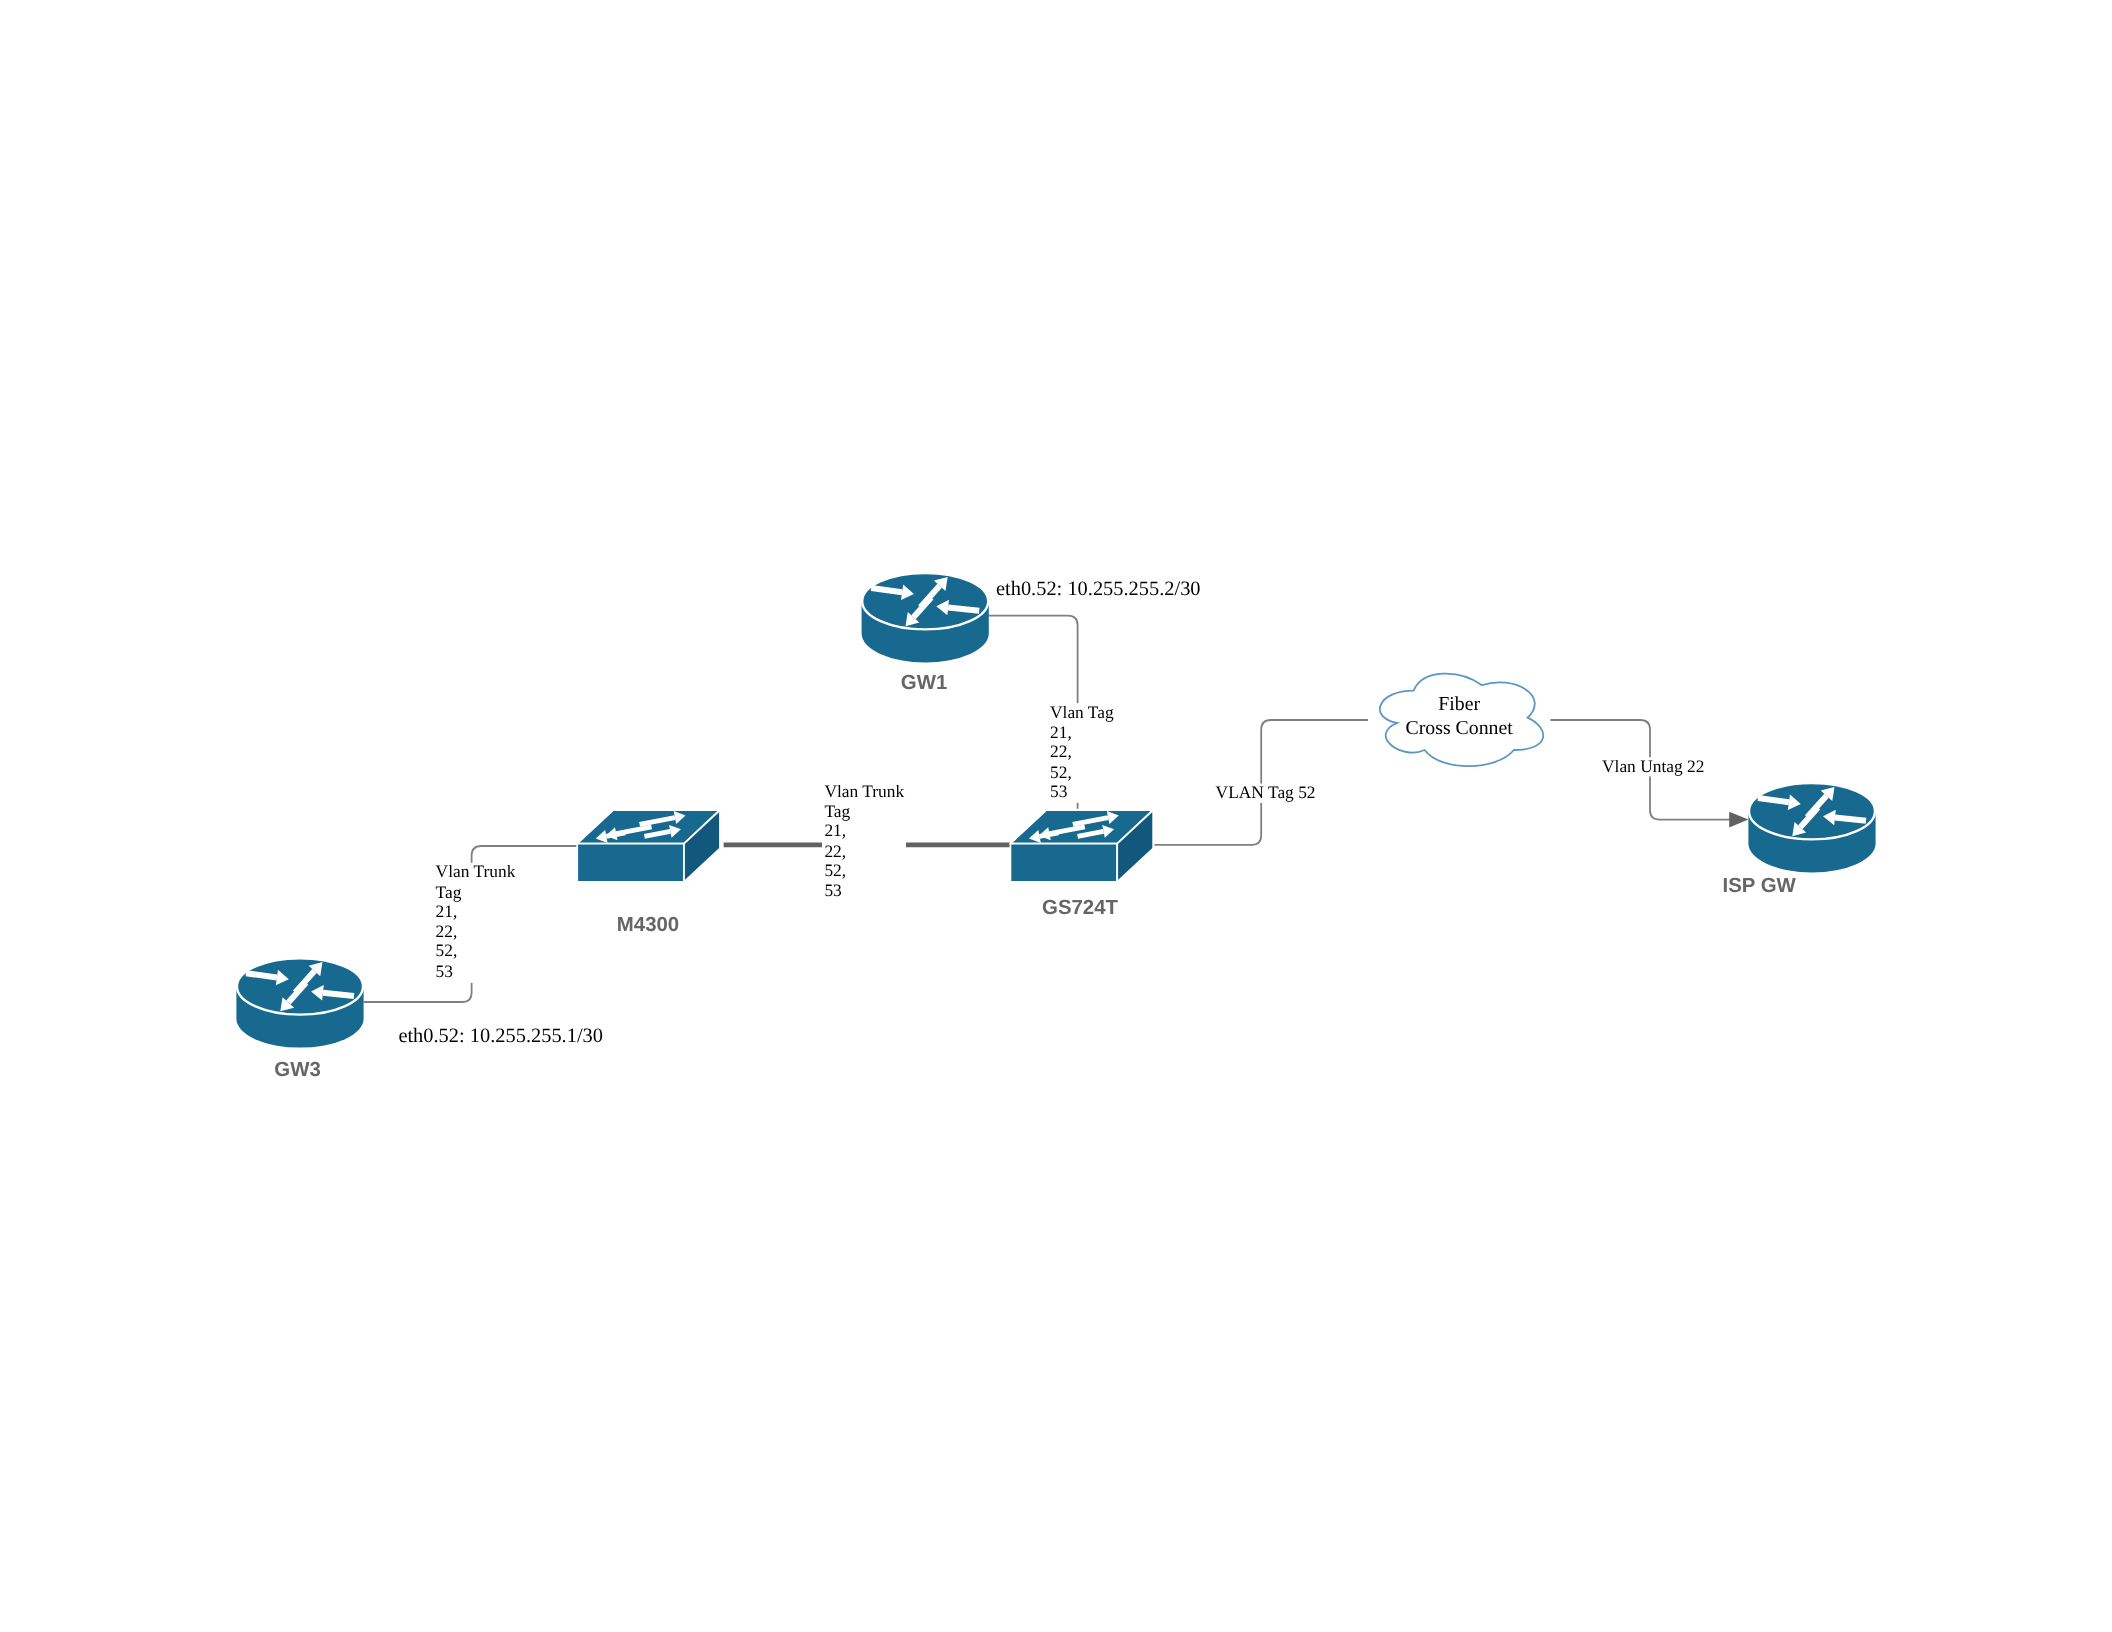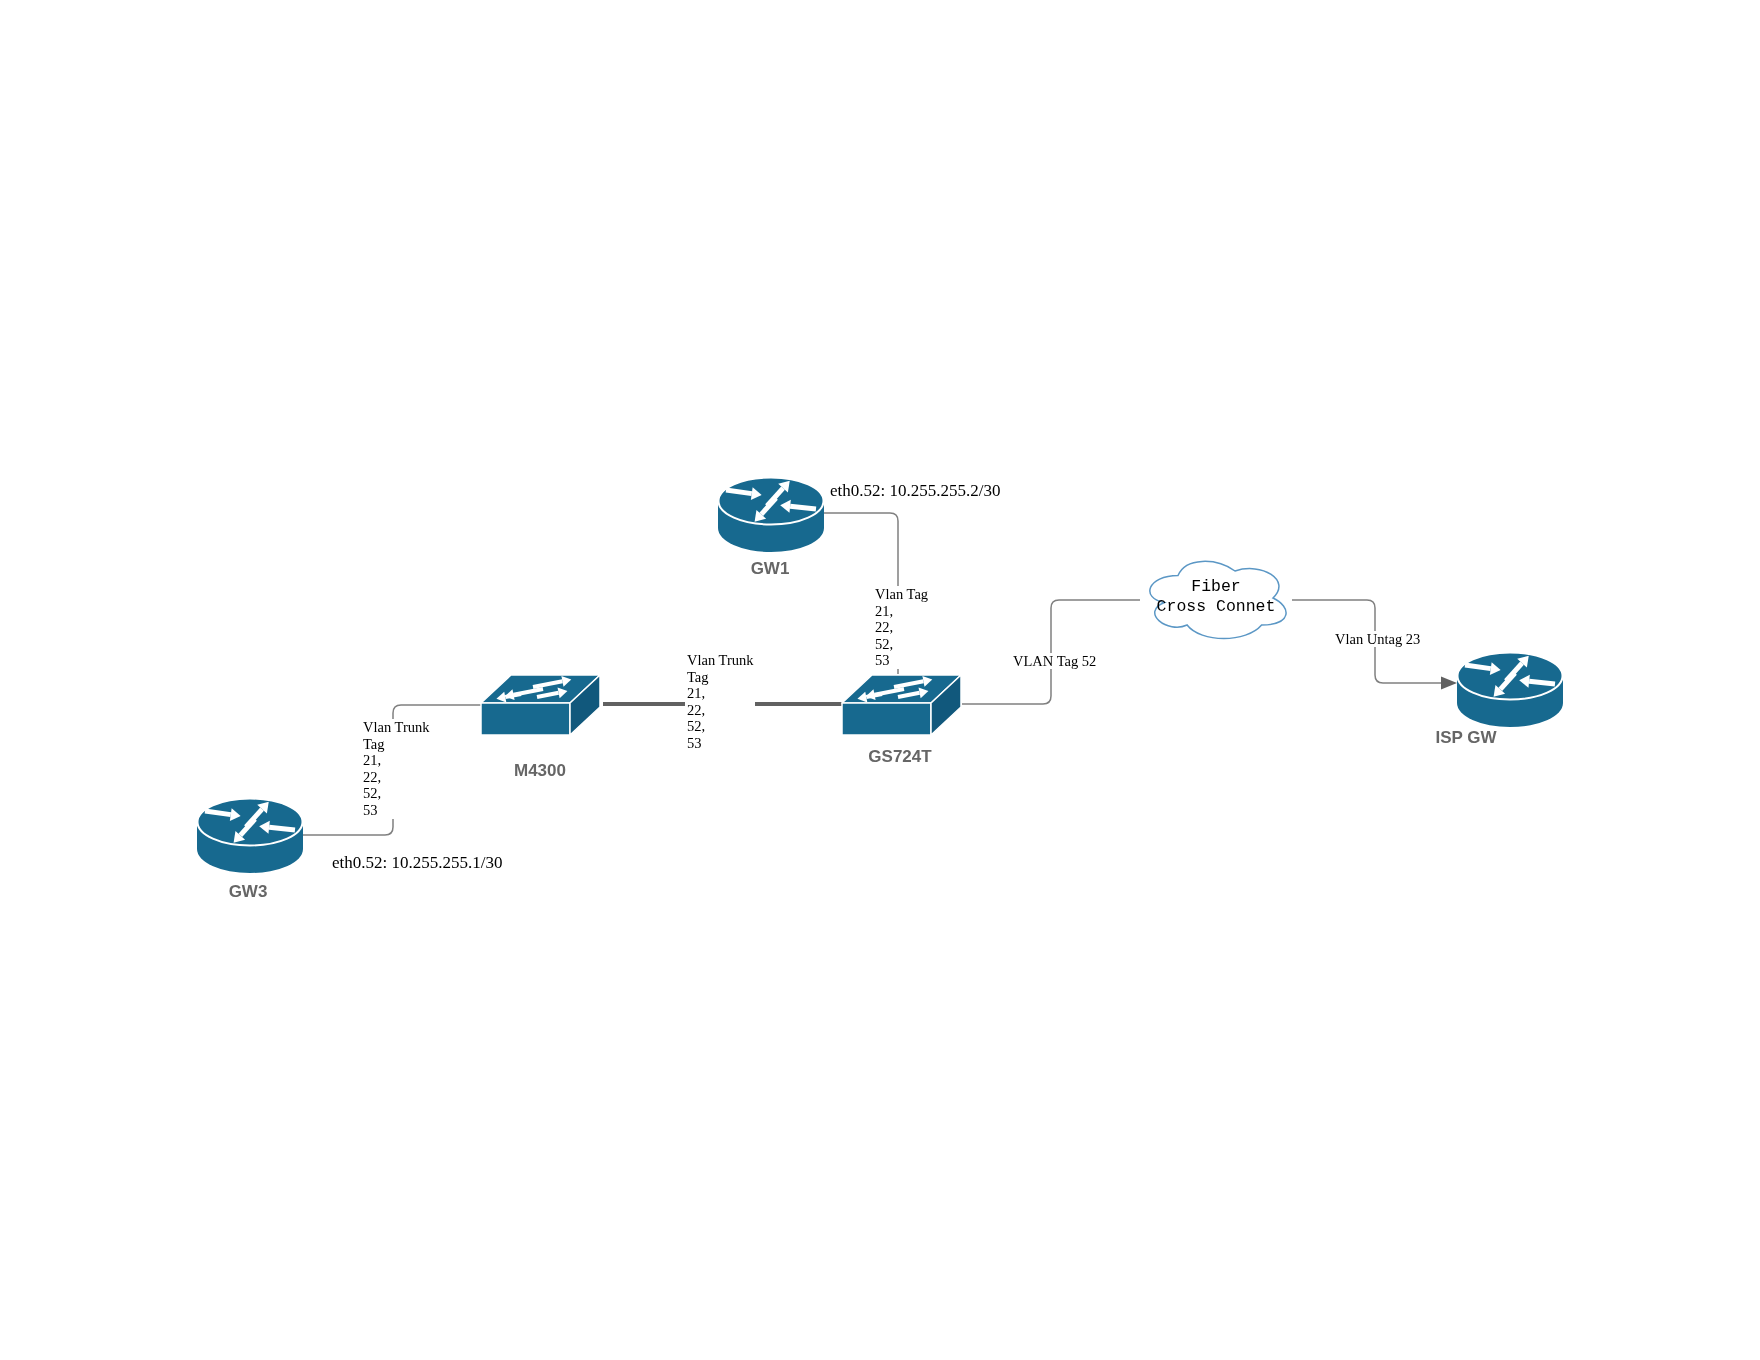--- a/index.html
+++ b/index.html
@@ -37,21 +37,21 @@
   .lbl.bg{background:#ffffff;padding:0 2px;}
   .eth-lbl{font-size:17px;line-height:19px;}
   .vlan-block{font-size:14.5px;line-height:16.6px;}
   .edge-lbl{font-size:14.5px;line-height:16px;}
   .cloud-lbl{
     position:absolute;
     left:1140px;top:577px;width:152px;
     text-align:center;
     font-size:16.5px;line-height:20px;
     color:var(--text-color,#000000);
-    font-family:Liberation Mono, monospace;
+    font-family:Liberation Serif, serif;
   }
   .devlbl{
     position:absolute;
     transform:translateX(-50%);
     font-family:"Liberation Sans", sans-serif;
     font-weight:bold;
     font-size:17px;
     color:var(--device-label-color,#666666);
     white-space:nowrap;
   }
@@ -219,21 +219,21 @@
   <div class="lbl bg vlan-block" style="left:361px;top:719px;">
     <div>Vlan Trunk</div>
     <div>Tag</div>
     <div>21,</div>
     <div>22,</div>
     <div>52,</div>
     <div>53</div>
   </div>
 
   <div class="lbl bg edge-lbl" style="left:1011px;top:629px;margin-top:24px;">VLAN Tag 52</div>
-  <div class="lbl bg edge-lbl" style="left:1333px;top:631px;">Vlan Untag 23</div>
+  <div class="lbl bg edge-lbl" style="left:1333px;top:631px;">Vlan Untag 22</div>
 
   <div class="cloud-lbl">
     <div>Fiber</div>
     <div>Cross Connet</div>
   </div>
 
   <div class="devlbl" style="left:770px;top:559px;">GW1</div>
   <div class="devlbl" style="left:540px;top:761px;">M4300</div>
   <div class="devlbl" style="left:900px;top:747px;">GS724T</div>
   <div class="devlbl" style="left:248px;top:882px;">GW3</div>

